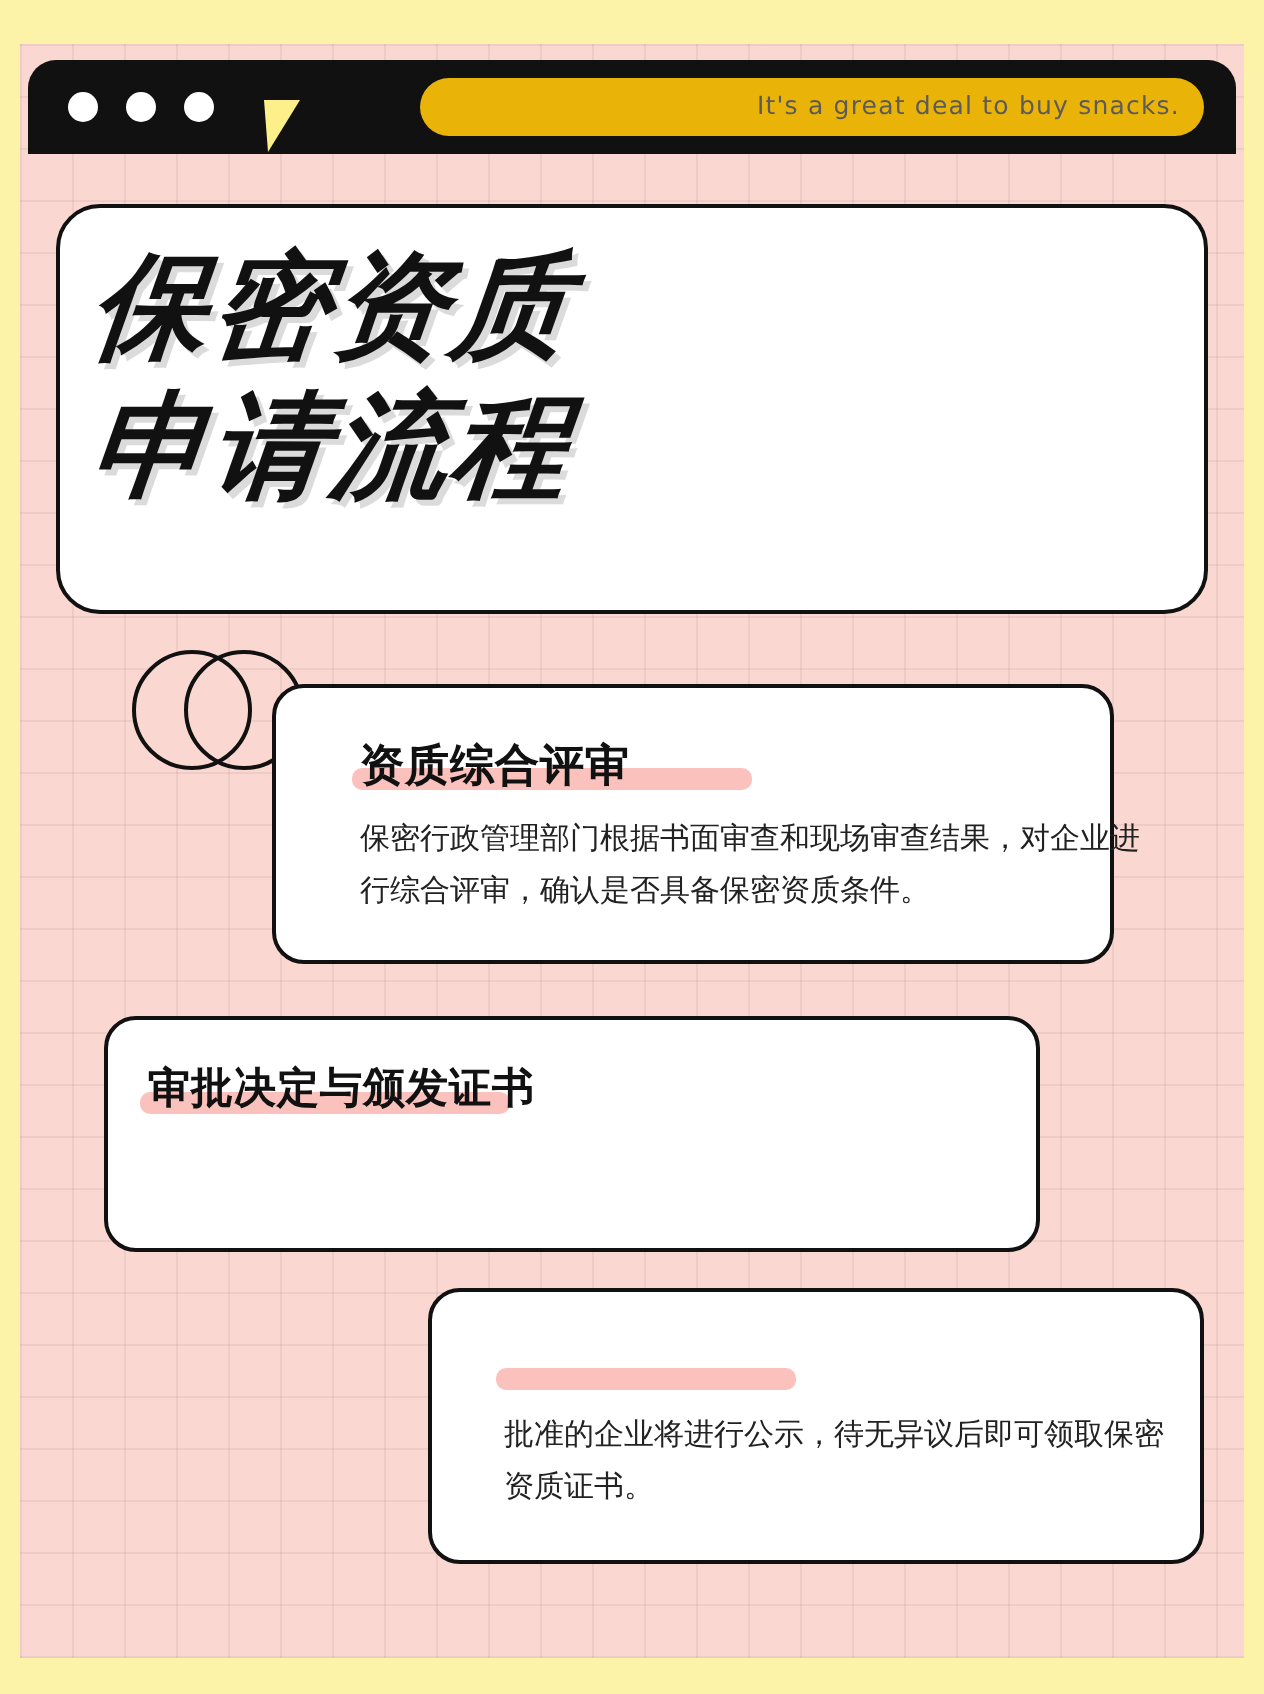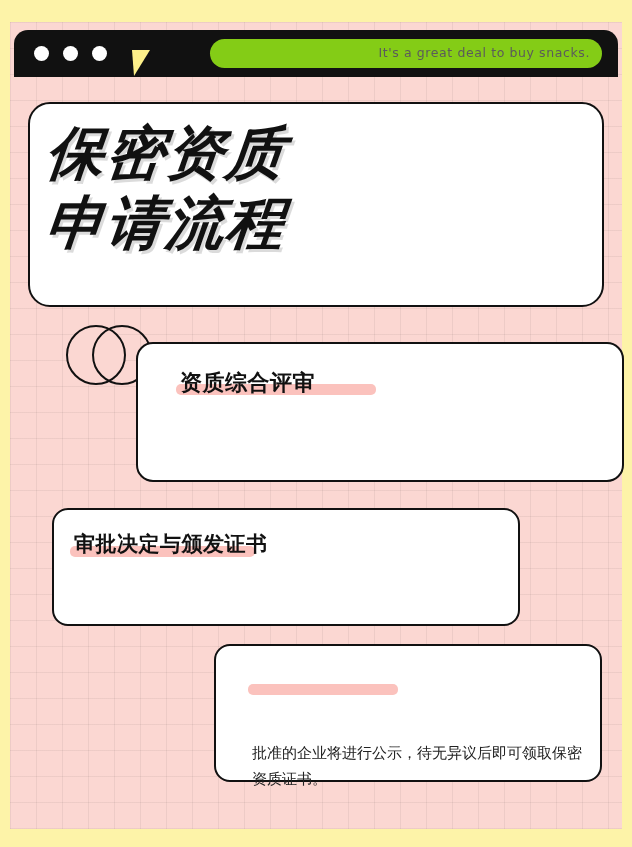--- a/index.html
+++ b/index.html
@@ -59,21 +59,21 @@
     height: 15px;
     border-radius: 50%;
     background: #ffffff;
   }
   .addressbar {
     position: absolute;
     left: 196px;
     top: 9px;
     width: 392px;
     height: 29px;
-    background: #84cc16;
+    background: #eab308;
     border-radius: 15px;
     box-sizing: border-box;
   }
   .addressbar span {
     position: absolute;
     right: 12px;
     top: 6px;
     font-size: 12.5px;
     color: #5b5b5b;
     letter-spacing: 0.6px;
@@ -170,21 +170,21 @@
   .circles .c2 { left: 26px; background: transparent; }
 
   
   .card {
     position: absolute;
     background: #ffffff;
     border: 2.5px solid #111111;
     border-radius: 16px;
     box-sizing: border-box;
   }
-  .card-1 { left: 136px; top: 342px; width: 488px; height: 140px; border-radius: 17px; }
+  .card-1 { left: 136px; top: 342px; width: 421px; height: 140px; }
   .card-2 { left: 52px;  top: 508px; width: 468px; height: 118px; }
   .card-3 { left: 214px; top: 644px; width: 388px; height: 138px; }
 
   .card-title {
     position: absolute;
     font-family: "DejaVu Sans", sans-serif;
     font-weight: bold;
     color: #111111;
     letter-spacing: 0.5px;
     white-space: nowrap;
@@ -205,21 +205,21 @@
   .c1t { left: 42px; top: 24px; font-size: 22px; z-index: 2; }
   .c1h { left: 38px; top: 40px; width: 200px; height: 11px; }
   .c1b { left: 42px; top: 62px; width: 390px; font-size: 15px; }
 
   .c2t { left: 20px; top: 20px; font-size: 21px; z-index: 2; }
   .c2h { left: 16px; top: 36px; width: 185px; height: 11px; }
   .c2b { left: 20px; top: 56px; width: 430px; font-size: 14px; }
 
   .c3t { left: 36px; top: 22px; font-size: 21px; z-index: 2; }
   .c3h { left: 32px; top: 38px; width: 150px; height: 11px; }
-  .c3b { left: 36px; top: 58px; width: 330px; font-size: 15px; margin-top: 36px; }
+  .c3b { left: 36px; top: 58px; width: 330px; font-size: 15px; }
 </style>
 </head>
 <body>
 
 <div class="poster">
 
   <div class="panel"></div>
 
   <div class="browser-bar">
     <div class="dots">
@@ -240,20 +240,21 @@
   <div class="badge-tail"></div>
 
   <div class="circles">
     <div class="c c1"></div>
     <div class="c c2"></div>
   </div>
 
   <div class="card card-1">
     <div class="hl c1h"></div>
     <div class="card-title c1t">资质综合评审</div>
+    <div class="card-body c1b">保密行政管理部门根据书面审查和现场审查结果，对企业进行综合评审，确认是否具备保密资质条件。</div>
   </div>
 
   <div class="card card-2">
     <div class="hl c2h"></div>
     <div class="card-title c2t">审批决定与颁发证书</div>
   </div>
 
   <div class="card card-3">
     <div class="hl c3h"></div>
     <div class="card-body c3b">批准的企业将进行公示，待无异议后即可领取保密资质证书。</div>

